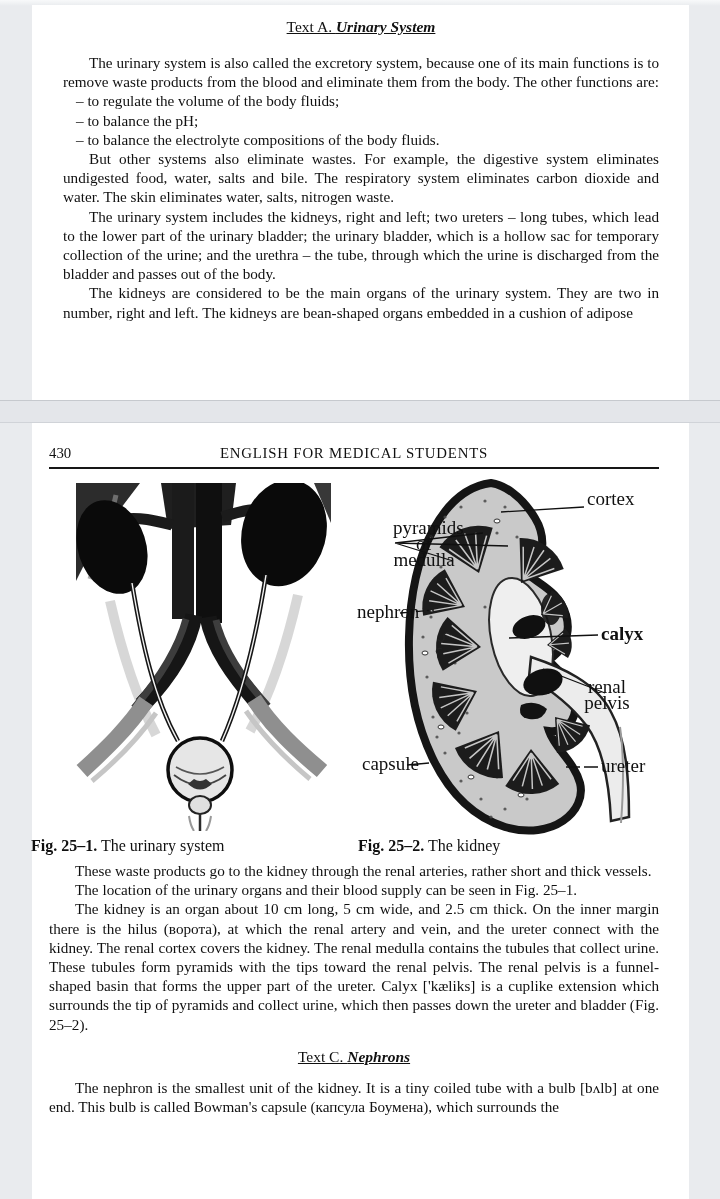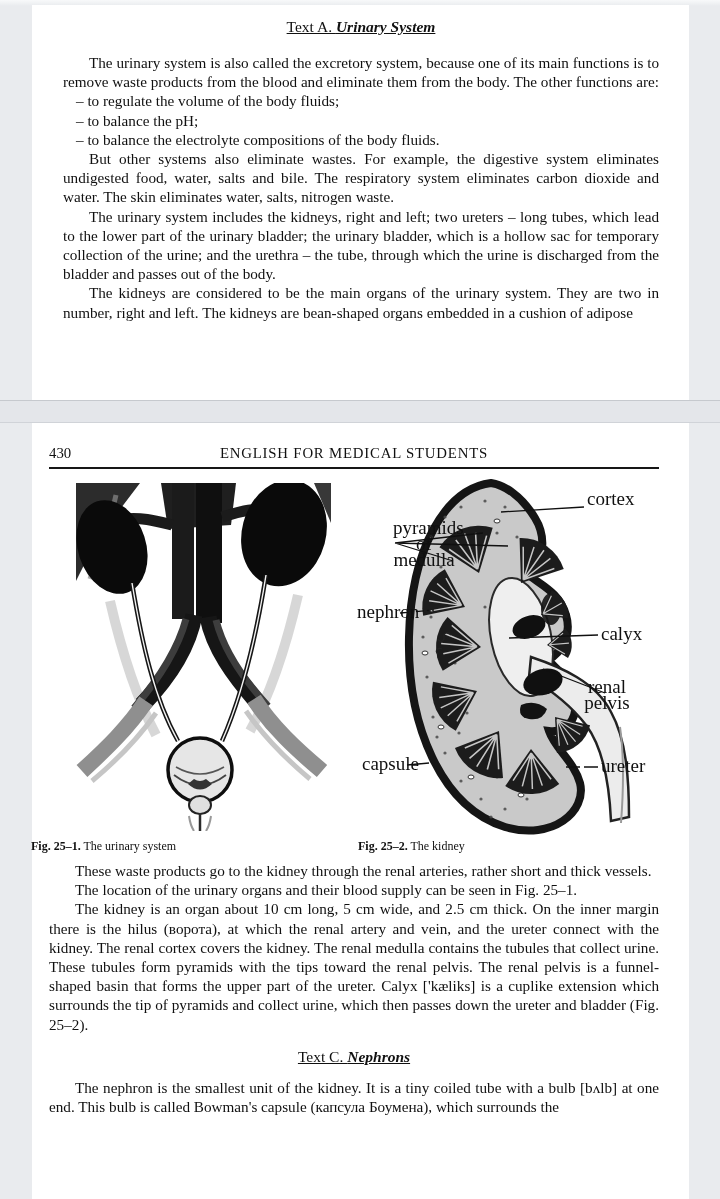--- a/index.html
+++ b/index.html
@@ -26,21 +26,21 @@
   .h-c{margin:13px 0 12px 0;}
   .bi{font-weight:bold;font-style:italic;}
   .pagehead{position:relative;margin-top:21px;font-size:14.8px;line-height:19px;}
   .pagenum{position:absolute;left:0;top:0;}
   .runtitle{display:block;text-align:center;letter-spacing:0.8px;}
   .rule{border-bottom:2px solid #161616;margin-top:4px;}
   .figures{position:relative;height:392px;}
   .figures svg{position:absolute;}
   .flabel{position:absolute;font-size:19px;line-height:16px;white-space:pre-line;}
   .flabel.ctr{text-align:center;}
-  .caption{position:absolute;font-size:12px;line-height:18px;white-space:nowrap;}
+  .caption{position:absolute;font-size:16px;line-height:18px;white-space:nowrap;}
   .caption b{font-weight:bold;}
   .overlay{pointer-events:none;}
 </style>
 </head>
 <body>
 
 <div class="canvas">
   <div class="top-shade"></div>
 
   <div class="page page1">
@@ -214,21 +214,21 @@
           <line x1="358" y1="296" x2="380" y2="294"></line>
           <line x1="549" y1="298" x2="513" y2="298" stroke-dasharray="14,4"></line>
         </g>
       </svg>
 
       <div class="flabel" style="left:538px;top:22px;">cortex</div>
       <div class="flabel ctr" style="left:300px;top:51px;width:62px;margin-left:44px;">pyramids
 of
 medulla</div>
       <div class="flabel" style="left:308px;top:135px;">nephron</div>
-      <div class="flabel" style="left:552px;top:157px;">calyx</div>
+      <div class="flabel" style="left:552px;top:157px;font-weight:bold;">calyx</div>
       <div class="flabel ctr" style="left:532px;top:210px;width:52px;">renal
 pelvis</div>
       <div class="flabel" style="left:313px;top:287px;">capsule</div>
       <div class="flabel" style="left:552px;top:289px;">ureter</div>
 
       <div class="caption" style="left:-18px;top:368px;">
         <b>Fig. 25–1.</b><span> The urinary system</span>
       </div>
       <div class="caption" style="left:309px;top:368px;">
         <b>Fig. 25–2.</b><span> The kidney</span>

